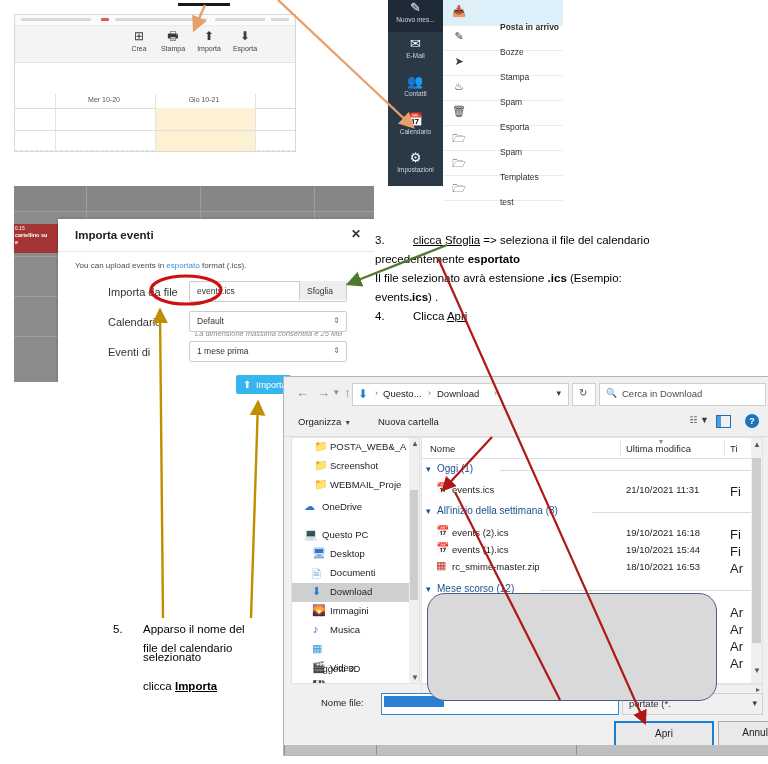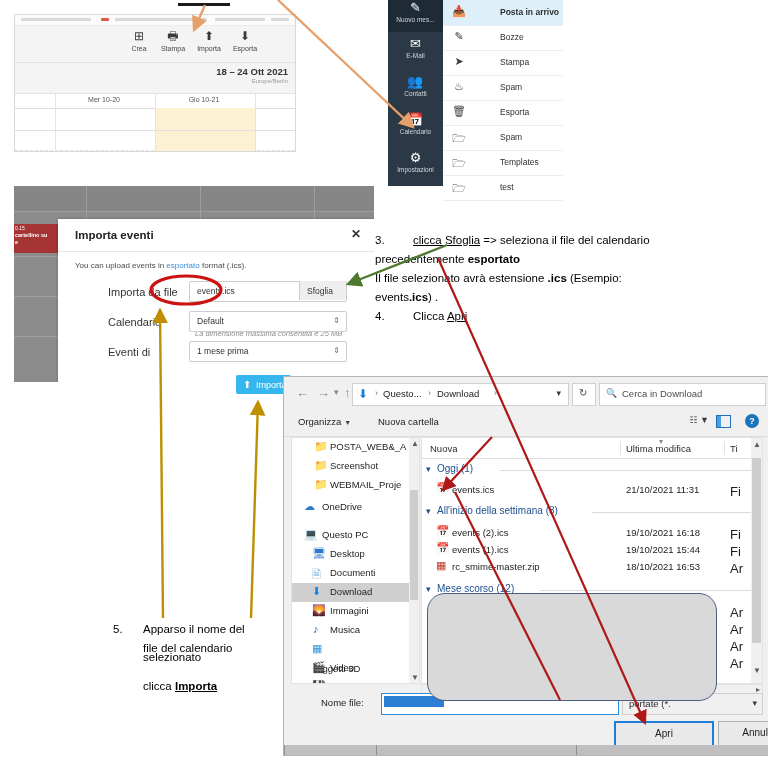--- a/index.html
+++ b/index.html
@@ -41,21 +41,21 @@
   #mail-shot{left:388px;top:0px;width:175px;height:200px;}
   #mail-rail{position:absolute;left:0;top:0;width:55px;height:186px;background:#2b3947;}
   .rail-item{position:absolute;left:0;width:55px;text-align:center;color:#cfd6dd;}
   .rail-item .g{display:block;font-size:13px;line-height:15px;color:#fff;}
   .rail-item .t{display:block;font-size:6.5px;line-height:8px;margin-top:1px;}
   #rail-new{background:#1e2a36;}
   #mail-list{position:absolute;left:55px;top:0;width:120px;height:200px;background:#fff;}
   .mrow{position:absolute;left:0;width:120px;height:25px;border-bottom:1px solid #ececec;}
   .mrow.sel{background:#ddf0fa;}
   .mrow .mi{position:absolute;left:9px;top:5px;font-size:11px;color:#3b3b3b;width:14px;text-align:center;}
-  .mrow .mt{position:absolute;left:28px;top:7px;font-size:8.5px;color:#2f2f2f;padding-left:29px;}
+  .mrow .mt{position:absolute;left:28px;top:22px;font-size:8.5px;color:#2f2f2f;padding-left:29px;}
   .mrow.sel .mt{font-weight:bold;}
 
   
   #imp-shot{left:14px;top:186px;width:360px;height:196px;background:#8c8c8c;overflow:hidden;}
   .imp-bg-h{position:absolute;left:0;width:360px;height:1px;background:#9e9e9e;}
   .imp-bg-v{position:absolute;top:0;width:1px;height:196px;background:#9e9e9e;}
   #imp-bg-topdark{position:absolute;left:0;top:0;width:360px;height:25px;background:#868686;}
   #imp-red-evt{position:absolute;left:0;top:38px;width:46px;height:29px;background:#a53434;color:#fff;}
   #imp-red-evt .l1{position:absolute;left:1px;top:1px;font-size:5px;}
   #imp-red-evt .l2{position:absolute;left:1px;top:8px;font-size:5.5px;font-weight:bold;}
@@ -213,24 +213,20 @@
     <div class="tb-btn" style="left:176px;">
       <span class="glyph">⬆</span>
       <span class="lbl">Importa</span>
     </div>
     <div class="tb-btn" style="left:212px;">
       <span class="glyph">⬇</span>
       <span class="lbl">Esporta</span>
     </div>
   </div>
 
-  <div id="cal-daterow">
-    <div id="cal-range">18 – 24 Ott 2021</div>
-    <div id="cal-tz">Europe/Berlin</div>
-  </div>
 
   <div id="cal-headrow">
     <span class="cal-hcell" style="left:42px;width:94px;">Mer 10-20</span>
     <span class="cal-hcell" style="left:142px;width:94px;">Gio 10-21</span>
   </div>
   <span class="cal-vline" style="left:40px;"></span>
   <span class="cal-vline" style="left:140px;"></span>
   <span class="cal-vline" style="left:240px;"></span>
   <span class="cal-hline" style="top:115px;background:#e0e0e0;"></span>
   <span class="cal-hline" style="top:135px;border-top:1px dashed #e2e2e2;background:transparent;"></span>
@@ -443,21 +439,21 @@
 
     <div id="tree-sb">
       <span class="up">▲</span>
       <span class="th"></span>
       <span class="dn">▼</span>
     </div>
   </div>
 
   <div id="fe-list">
     <div id="fl-head">
-      <span class="fh" style="left:8px;">Nuova</span>
+      <span class="fh" style="left:8px;">Nome</span>
       <span class="fh-sep" style="left:198px;"></span>
       <span class="fh" style="left:204px;">Ultima modifica</span>
       <span class="fh-sep" style="left:302px;"></span>
       <span class="fh" style="left:308px;">Ti</span>
       <span id="fh-sortmark">▾</span>
     </div>
 
     <div class="grp" style="top:22px;">
       <span class="ch">▾</span>
       <span class="gt">Oggi (1)</span>

